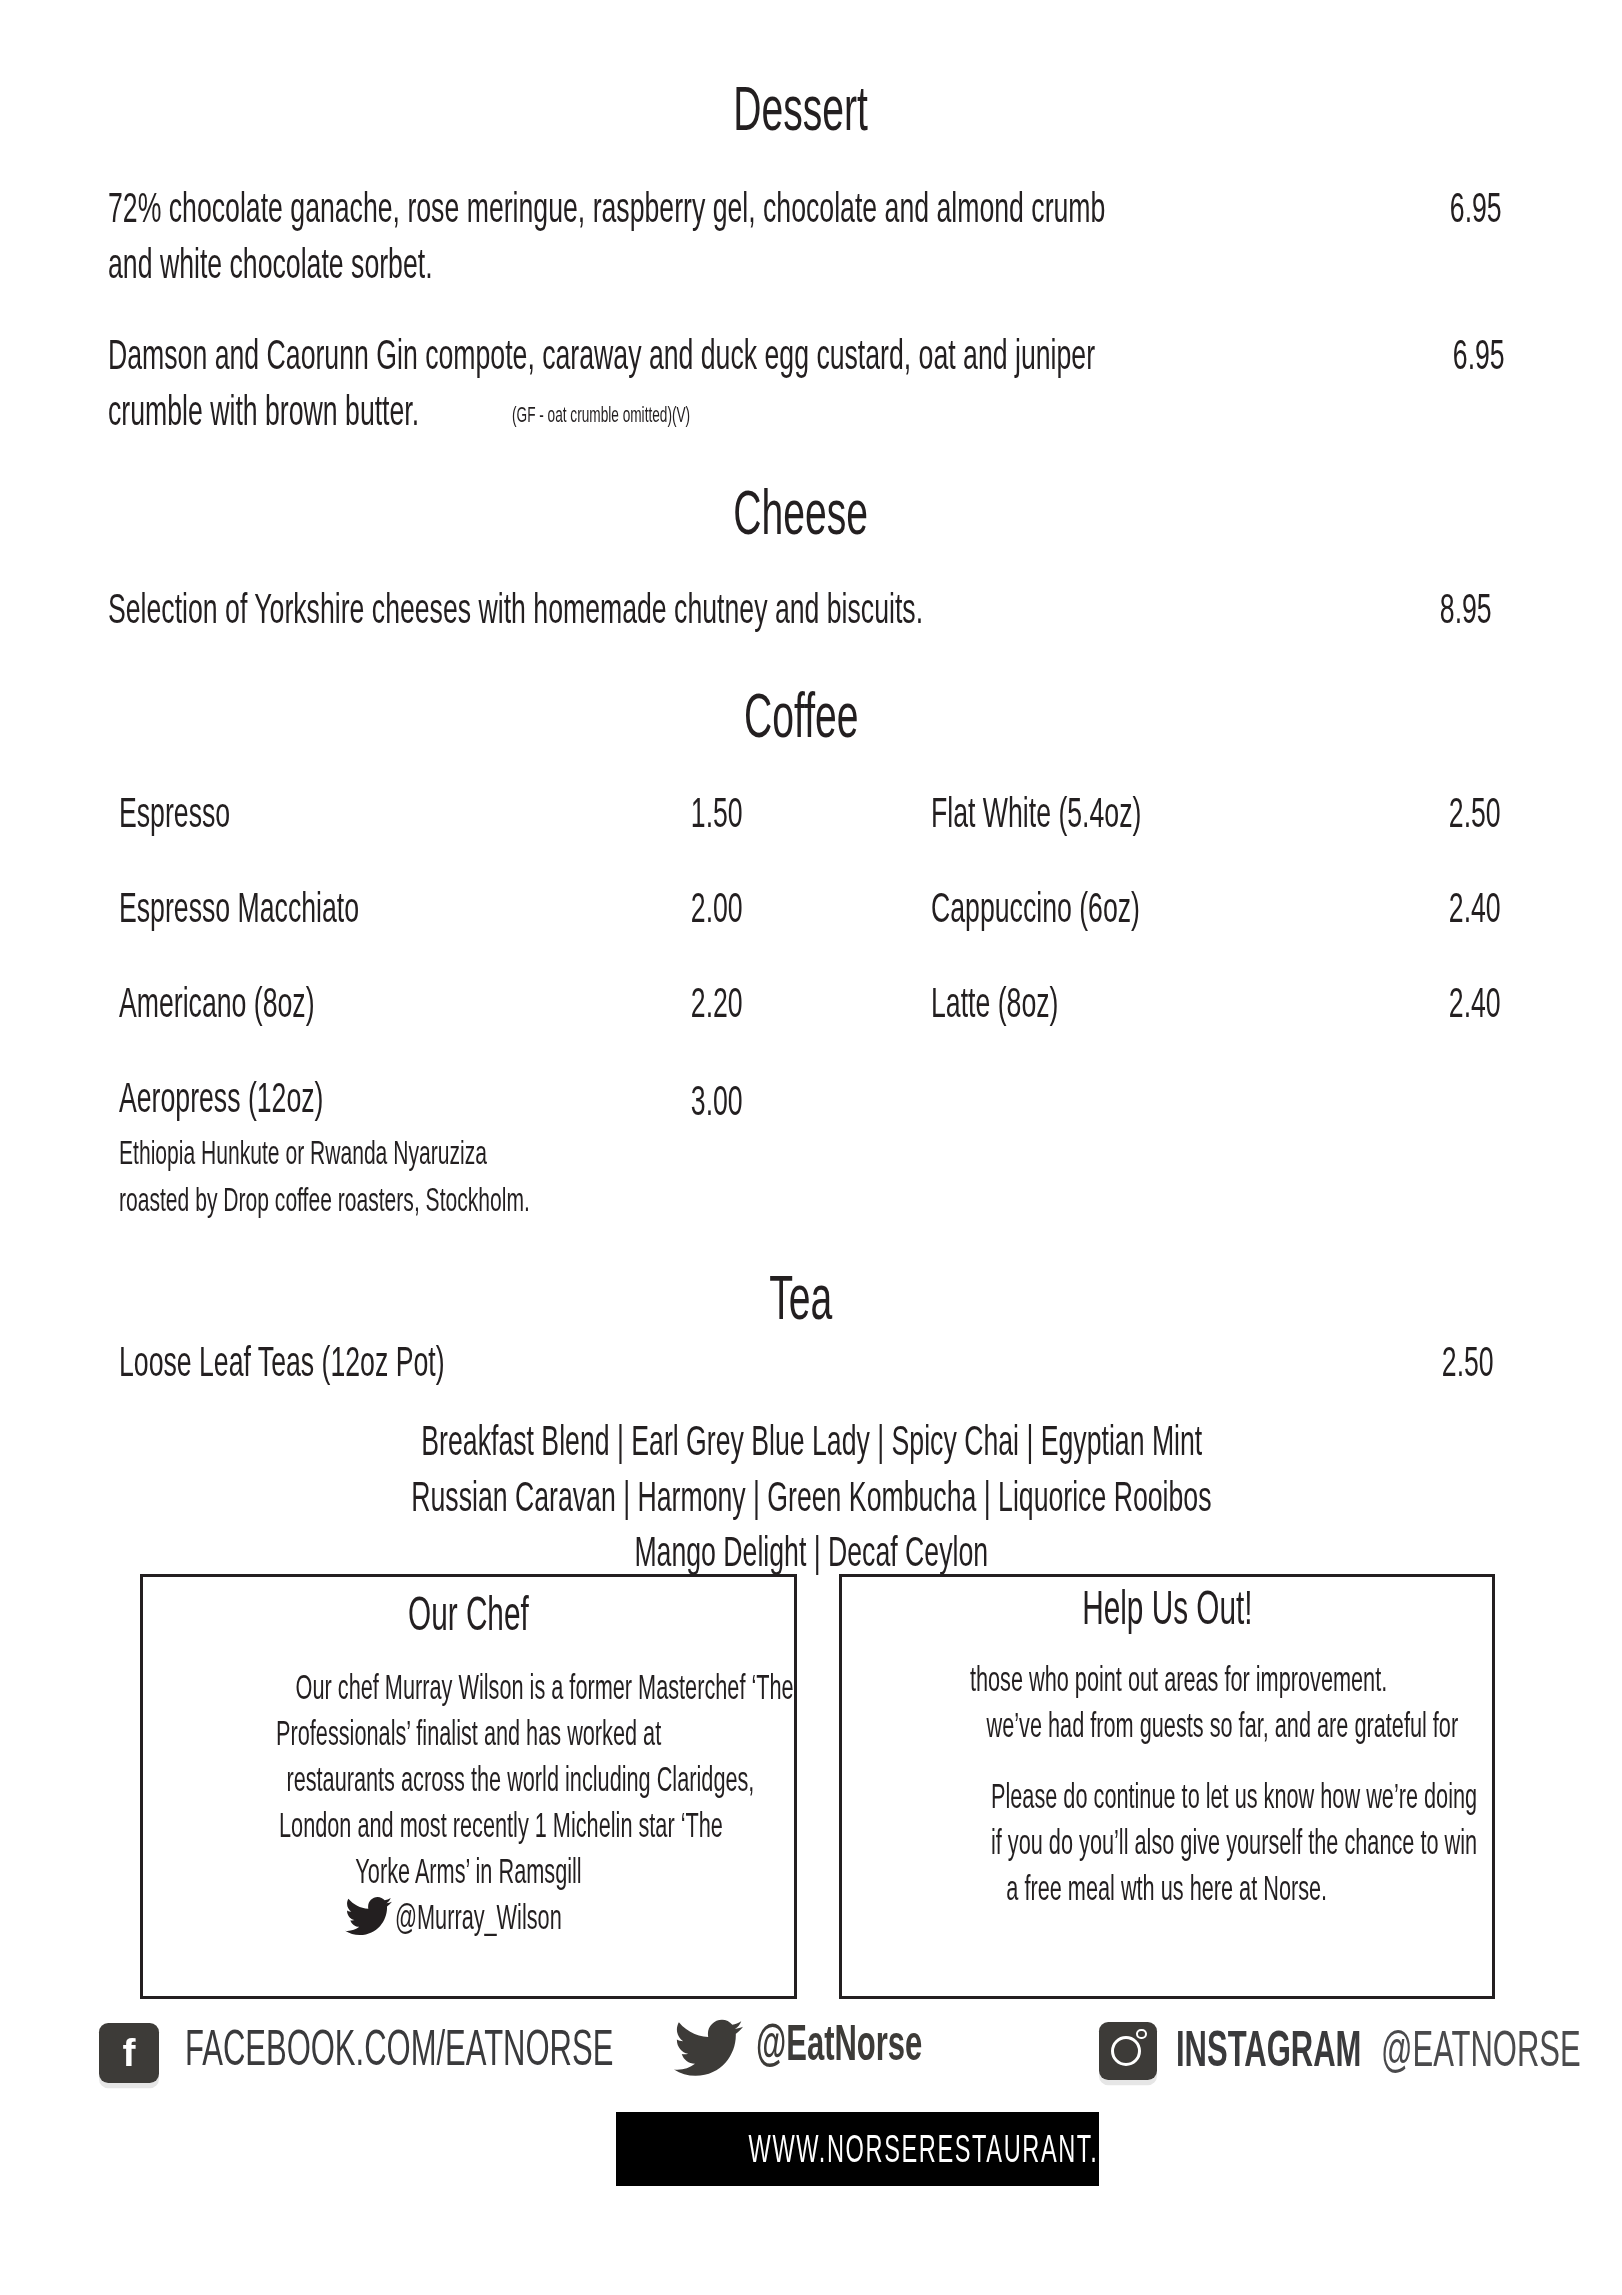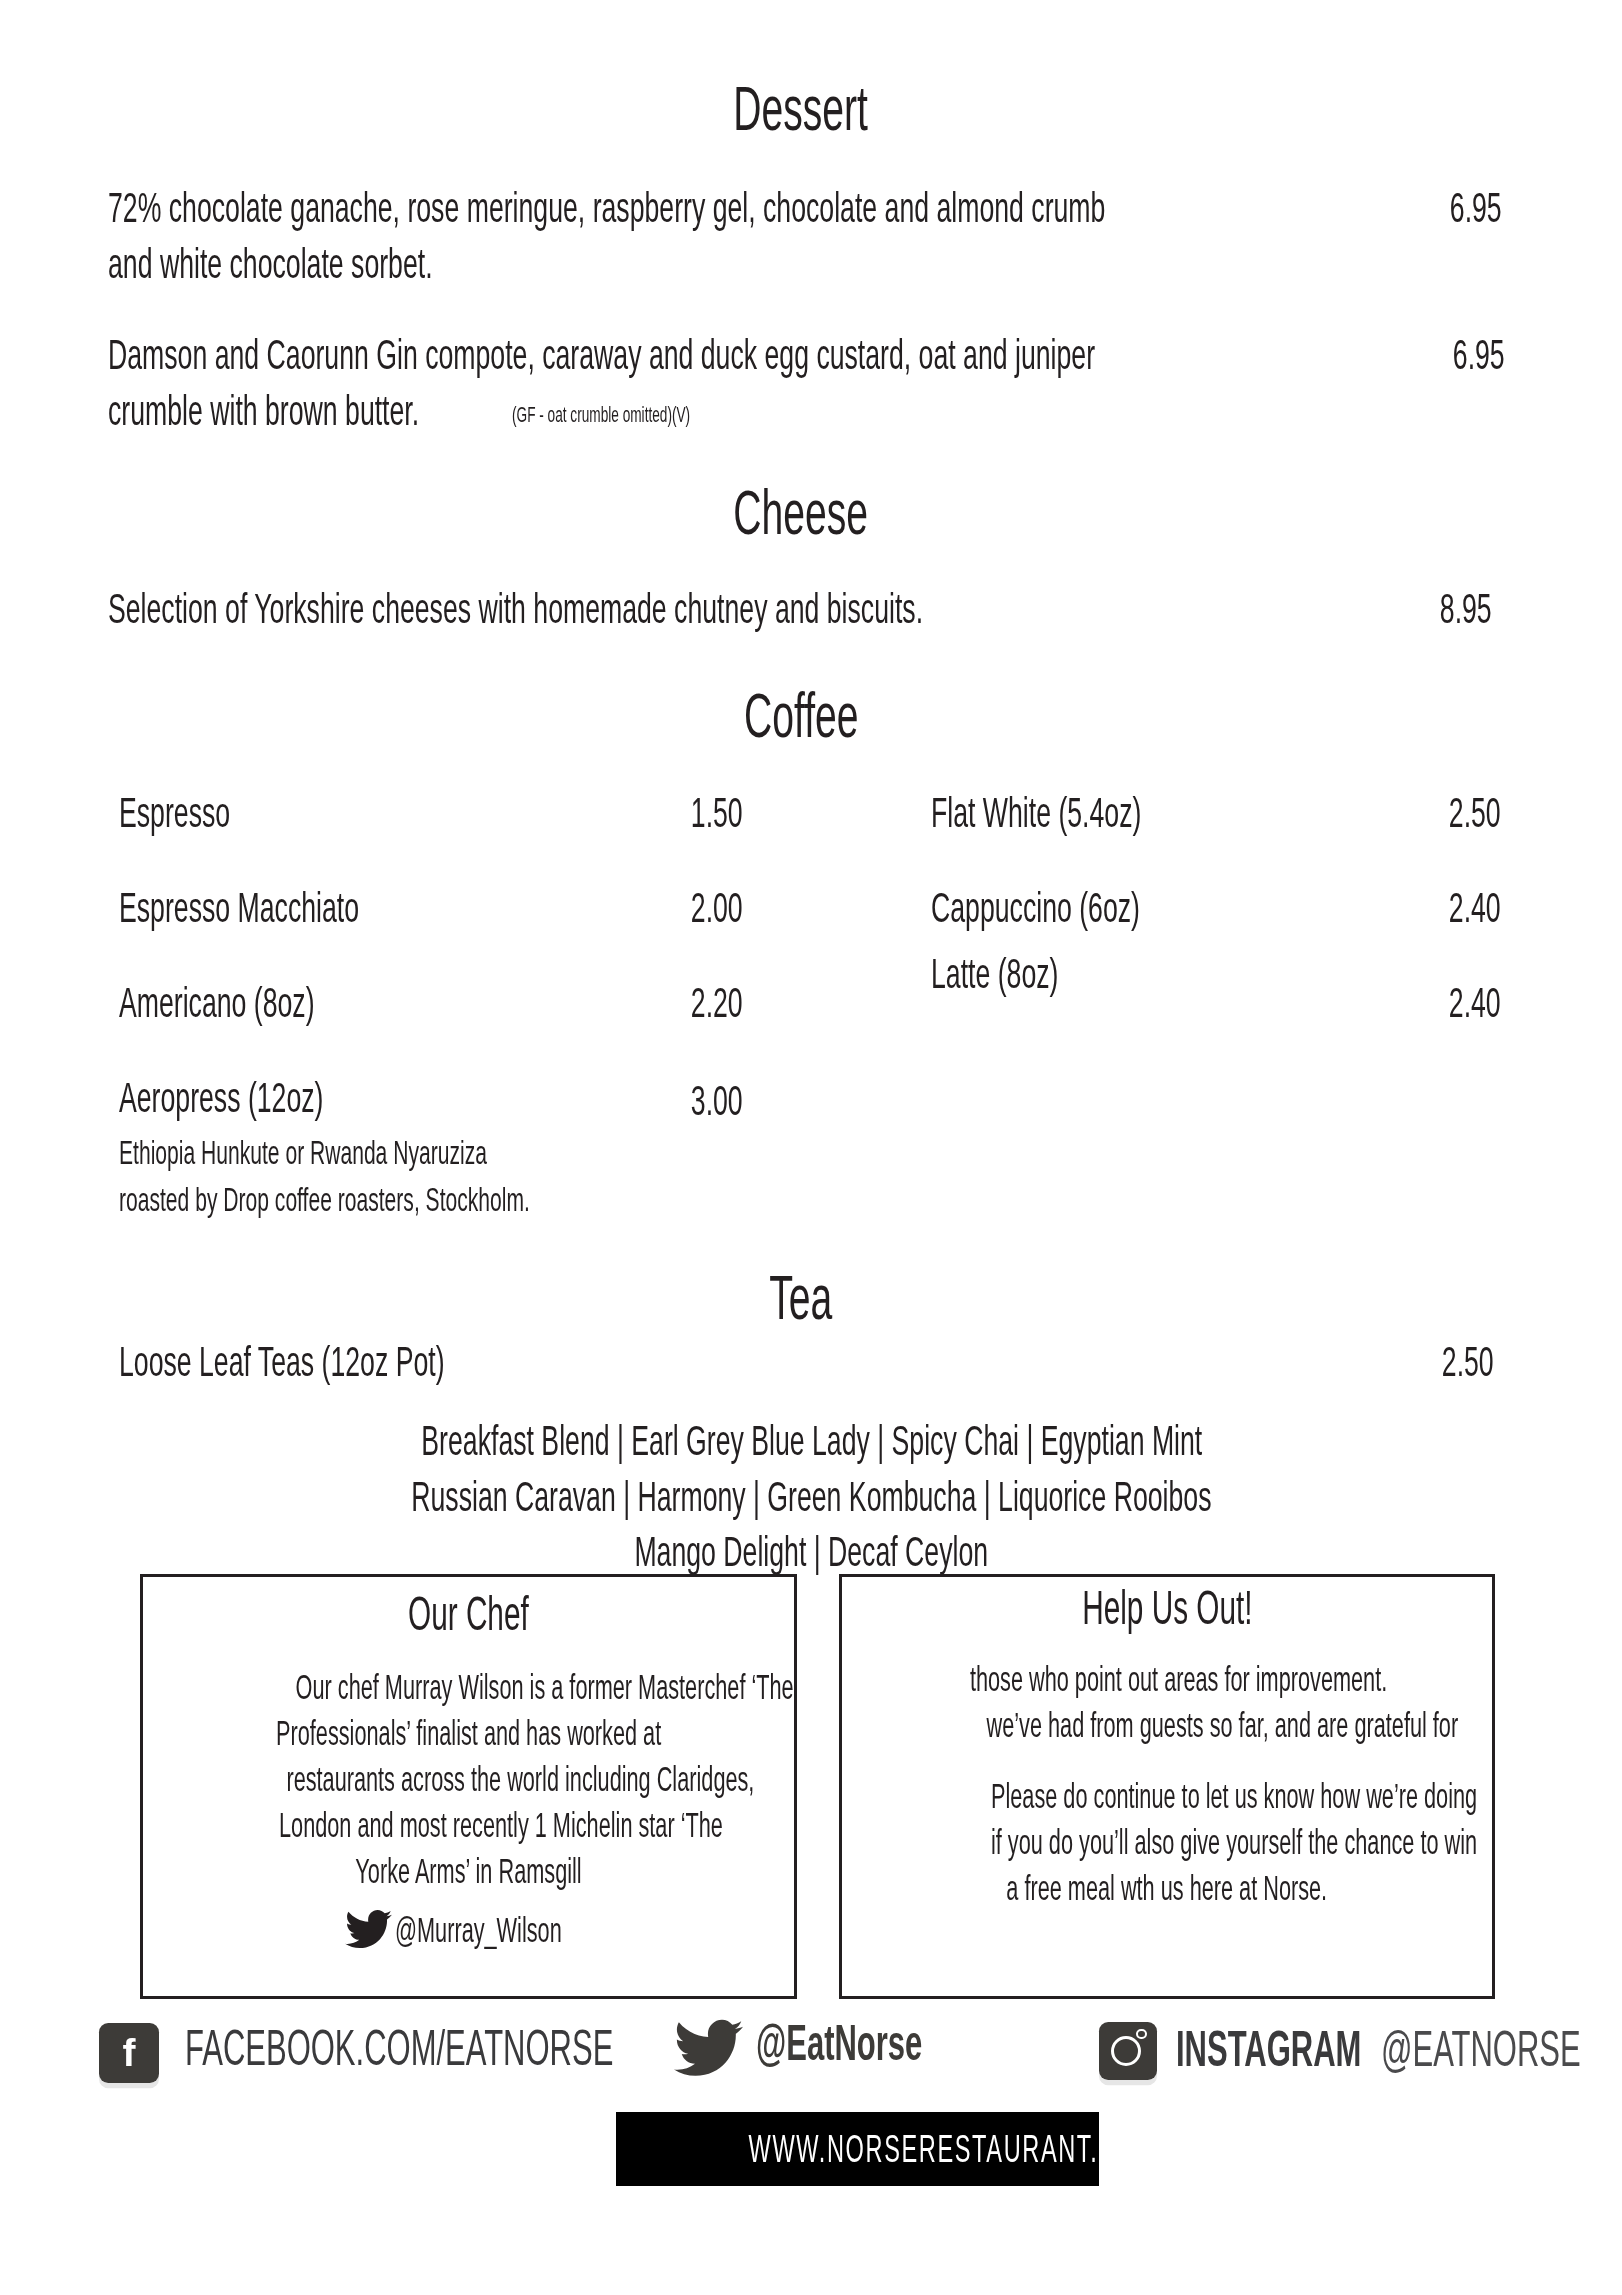--- a/index.html
+++ b/index.html
@@ -49,40 +49,40 @@
 <div class="abs price" style="right:880px; top:975px;"><span class="condr">2.20</span></div>
 <div class="abs item" style="left:119px; top:1070px;"><span class="cond">Aeropress (12oz)</span></div>
 <div class="abs price" style="right:880px; top:1073px;"><span class="condr">3.00</span></div>
 <div class="abs" style="left:119px; top:1129px; font-size:34px; line-height:46px;"><span class="cond">Ethiopia Hunkute or Rwanda Nyaruziza</span></div>
 <div class="abs" style="left:119px; top:1176px; font-size:34px; line-height:46px;"><span class="cond">roasted by Drop coffee roasters, Stockholm.</span></div>
 
 <div class="abs item" style="left:931px; top:785px;"><span class="cond">Flat White (5.4oz)</span></div>
 <div class="abs price" style="right:122px; top:785px;"><span class="condr">2.50</span></div>
 <div class="abs item" style="left:931px; top:880px;"><span class="cond">Cappuccino (6oz)</span></div>
 <div class="abs price" style="right:122px; top:880px;"><span class="condr">2.40</span></div>
-<div class="abs item" style="left:931px; top:946px;"><span class="cond">Latte (8oz)</span></div>
+<div class="abs item" style="left:931px; top:975px;"><span class="cond">Latte (8oz)</span></div>
 <div class="abs price" style="right:122px; top:975px;"><span class="condr">2.40</span></div>
 
 <div class="abs heading" style="top:1261px;"><span class="condc">Tea</span></div>
 <div class="abs item" style="left:119px; top:1334px;"><span class="cond">Loose Leaf Teas (12oz Pot)</span></div>
 <div class="abs price" style="right:129px; top:1334px;"><span class="condr">2.50</span></div>
 <div class="abs teas" style="top:1397px;"><span class="condc">Breakfast Blend  |  Earl Grey Blue Lady  | Spicy Chai  | Egyptian Mint</span></div>
 <div class="abs teas" style="top:1453px;"><span class="condc">Russian Caravan  |  Harmony  |  Green Kombucha  |  Liquorice Rooibos</span></div>
 <div class="abs teas" style="top:1508px;"><span class="condc">Mango Delight  |  Decaf Ceylon</span></div>
 
 <div class="abs box" style="left:140px; top:1574px; width:657px; height:425px;">
   <div class="box-title"><span class="condc">Our Chef</span></div>
   <div style="margin-top:21px;">
     <div class="box-text"><span class="condc">Our chef Murray Wilson is a former Masterchef ‘The</span></div>
     <div class="box-text"><span class="condc">Professionals’ finalist and has worked at</span></div>
     <div class="box-text"><span class="condc">restaurants across the world including Claridges,</span></div>
     <div class="box-text"><span class="condc">London and most recently 1 Michelin star ‘The</span></div>
     <div class="box-text"><span class="condc">Yorke Arms’ in Ramsgill</span></div>
   </div>
-  <div style="margin-top:13px; display:flex; justify-content:center; align-items:center; gap:3px;">
+  <div style="display:flex; justify-content:center; align-items:center; gap:3px;">
     <svg width="47" height="39" viewBox="0 0 24 20">
         <path fill="#231f20" d="M24 2.4c-.9.4-1.8.6-2.8.8 1-.6 1.8-1.6 2.2-2.7-1 .6-2 1-3.1 1.2C19.4.7 18.1 0 16.7 0c-2.7 0-4.9 2.2-4.9 4.9 0 .4 0 .8.1 1.1C7.8 5.8 4.2 3.9 1.7.9c-.4.7-.7 1.6-.7 2.5 0 1.7.9 3.2 2.2 4.1-.8 0-1.6-.2-2.2-.6v.1c0 2.4 1.7 4.4 3.9 4.8-.4.1-.8.2-1.3.2-.3 0-.6 0-.9-.1.6 2 2.4 3.4 4.6 3.4-1.7 1.3-3.8 2.1-6.1 2.1-.4 0-.8 0-1.2-.1 2.2 1.4 4.8 2.2 7.5 2.2 9.1 0 14-7.5 14-14v-.6c1-.7 1.8-1.6 2.5-2.5z"></path>
       </svg>
     <span class="box-text"><span class="cond" style="transform-origin:left center; margin-right:-72px;">@Murray_Wilson</span></span>
   </div>
 </div>
 
 <div class="abs box" style="left:839px; top:1574px; width:656px; height:425px;">
   <div class="box-title" style="margin-top:1.3px;"><span class="condc">Help Us Out!</span></div>
   <div style="margin-top:18.3px;">

